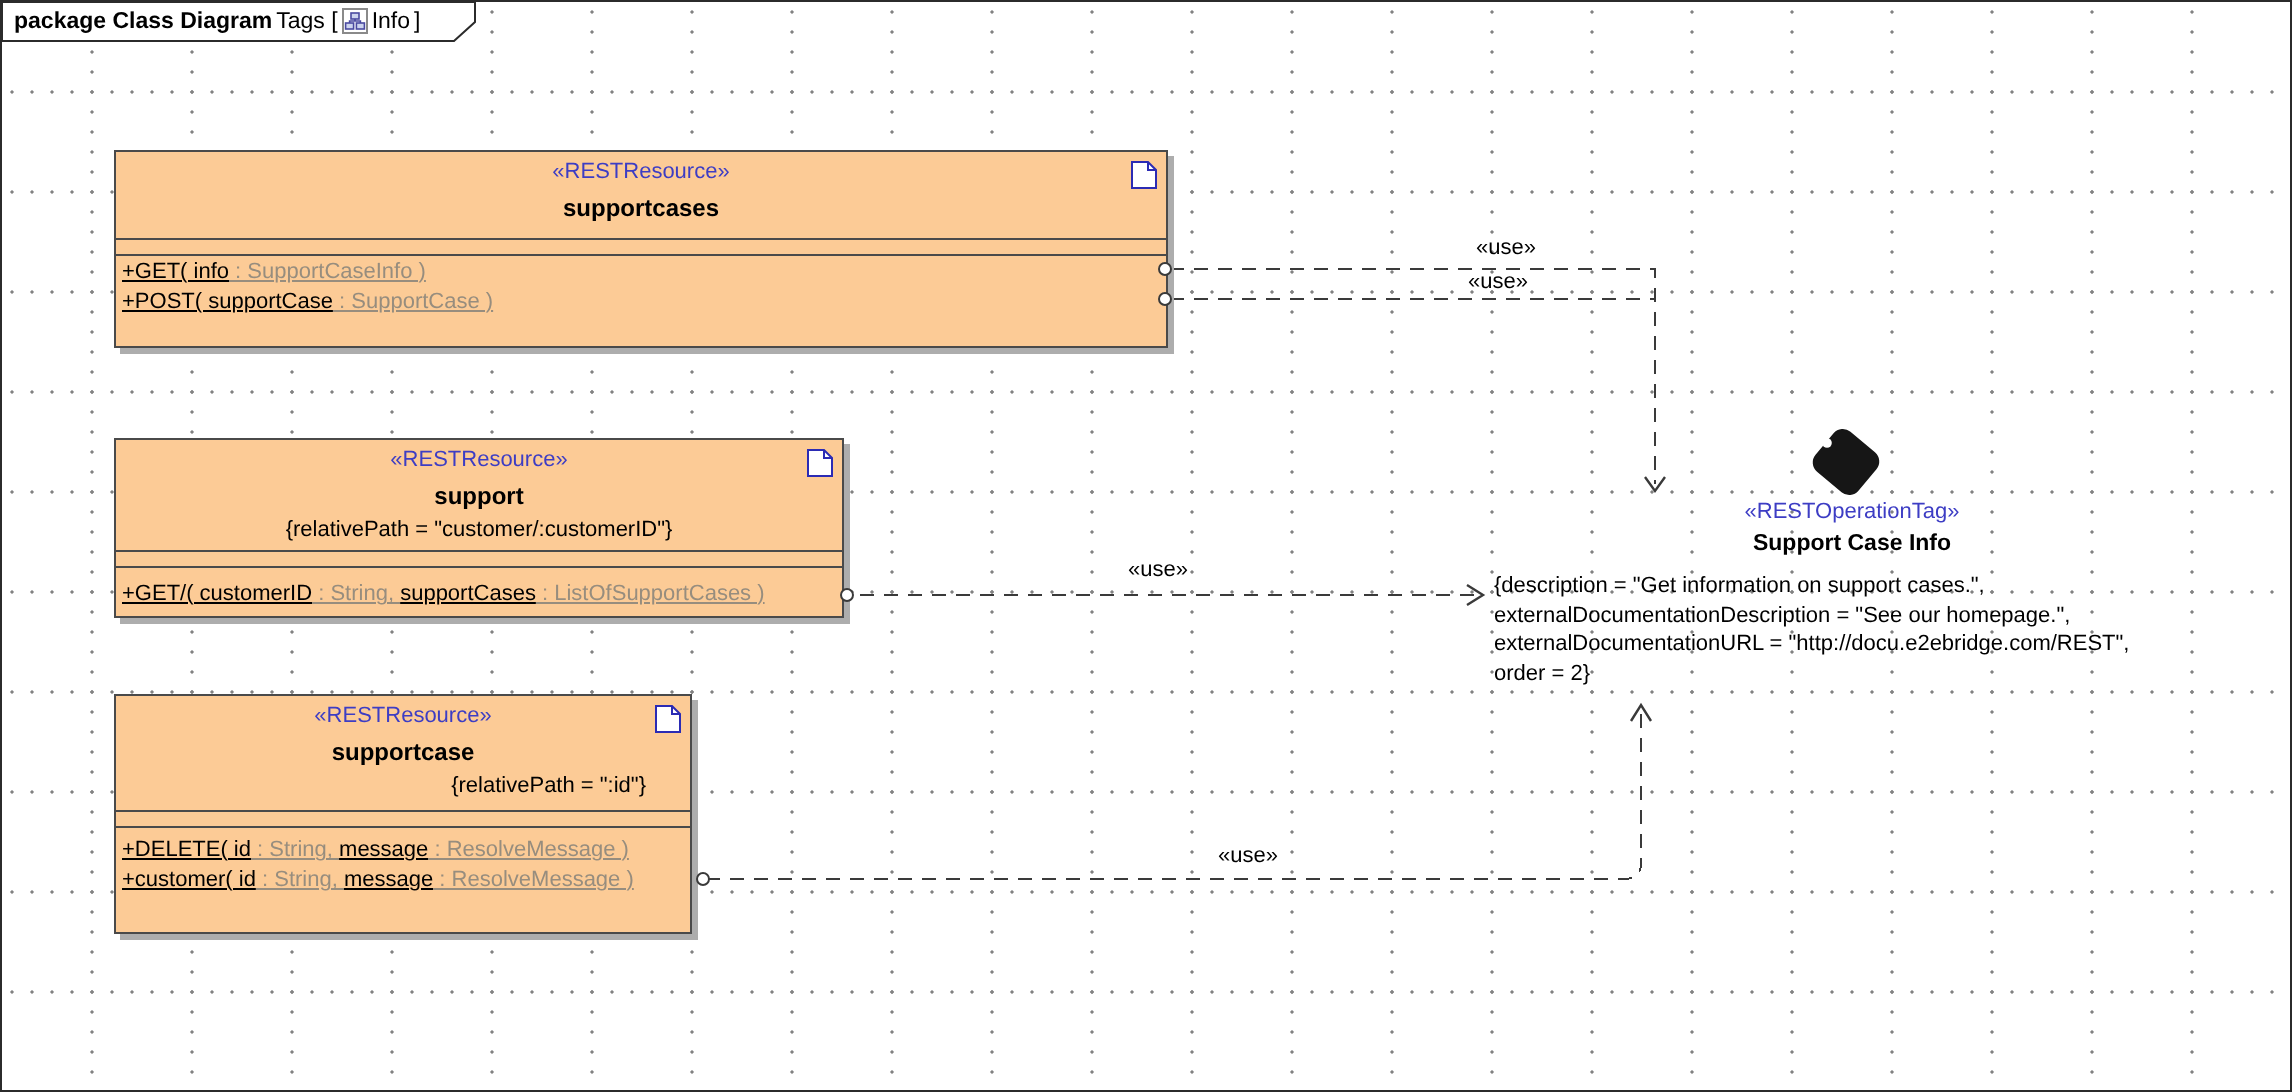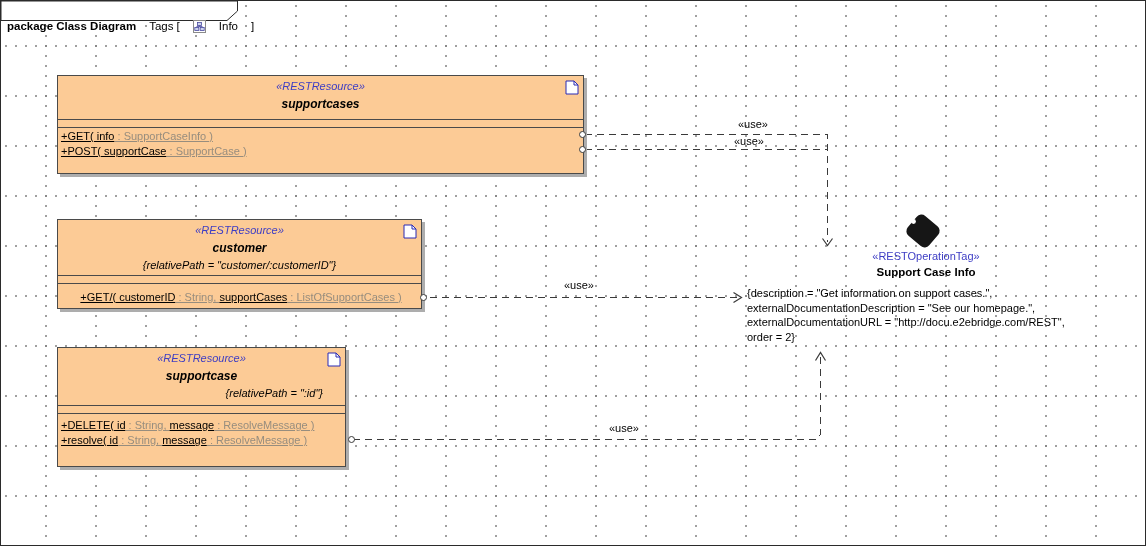--- a/index.html
+++ b/index.html
@@ -23,31 +23,31 @@
     background-position:0px 20px, 20px 0px;
   }
   svg.connectors{position:absolute;left:0;top:0;pointer-events:none;}
   .dash{stroke:var(--line-color);stroke-width:1;fill:none;stroke-dasharray:7 5;shape-rendering:crispEdges;}
   .arrow{stroke:var(--line-color);stroke-width:1.2;fill:none;}
 
   
   .frame-tab{position:absolute;left:0;top:0;width:240px;height:22px;}
   .frame-tab .tab-text{
     position:absolute;left:6px;top:3px;font-size:11.5px;color:#000;
-    display:flex;gap:13px;white-space:nowrap;margin-top:16px;
+    display:flex;align-items:center;gap:2px;white-space:nowrap;
   }
   .tab-bold{font-weight:bold;}
 
   
   .uml-class{
     position:absolute;box-sizing:border-box;background:var(--class-fill);
     border:1px solid var(--border-color);
     box-shadow:3px 3px 0 0 var(--shadow-color);
   }
-  .cls-header{box-sizing:border-box;overflow:hidden;font-style:italic;}
+  .cls-header{box-sizing:border-box;overflow:hidden;}
   .stereo{margin-top:4px;text-align:center;font-size:11px;color:var(--stereotype-color);line-height:13px;}
   .cname{margin-top:4px;text-align:center;font-size:12px;font-weight:bold;color:#000;line-height:14px;}
   .cconstraint{margin-top:4px;font-size:11px;color:#000;line-height:13px;}
   .constraint-center{text-align:center;}
   .constraint-right{text-align:right;padding-right:22px;}
   .attrs{box-sizing:border-box;height:9px;border-top:1px solid var(--border-color);border-bottom:1px solid var(--border-color);}
   .ops{box-sizing:border-box;padding:1px 0 0 3px;overflow:hidden;}
   .op{font-size:11px;line-height:15px;white-space:nowrap;}
   .op span{text-decoration:underline;text-decoration-thickness:1px;}
   .seg-name{color:#000;}
@@ -123,45 +123,45 @@
 
   <div class="uml-class" style="left:56px;top:218px;width:365px;height:90px;">
     <div class="doc-icon">
       <svg width="14" height="15" viewBox="0 0 14 15">
         <path d="M1 1 H9 L13 5 V14 H1 Z" fill="#fff" stroke="#2b2bb4"></path>
         <path d="M9 1 V5 H13" fill="none" stroke="#2b2bb4"></path>
       </svg>
     </div>
     <div class="cls-header" style="height:55px;">
       <div class="stereo">«RESTResource»</div>
-      <div class="cname">customer</div>
+      <div class="cname">support</div>
       <div class="cconstraint constraint-center">{relativePath = "customer/:customerID"}</div>
     </div>
     <div class="attrs"></div>
-    <div class="ops" style="padding-top:6px;text-align:center;">
+    <div class="ops" style="padding-top:6px;">
         <div class="op"><span class="seg-name">+GET/( customerID</span><span class="seg-type"> : String, </span><span class="seg-name">supportCases</span><span class="seg-type"> : ListOfSupportCases )</span></div>
       </div>
   </div>
 
   <div class="uml-class" style="left:56px;top:346px;width:289px;height:120px;">
     <div class="doc-icon">
       <svg width="14" height="15" viewBox="0 0 14 15">
         <path d="M1 1 H9 L13 5 V14 H1 Z" fill="#fff" stroke="#2b2bb4"></path>
         <path d="M9 1 V5 H13" fill="none" stroke="#2b2bb4"></path>
       </svg>
     </div>
     <div class="cls-header" style="height:57px;">
       <div class="stereo">«RESTResource»</div>
       <div class="cname">supportcase</div>
       <div class="cconstraint constraint-right">{relativePath = ":id"}</div>
     </div>
     <div class="attrs"></div>
     <div class="ops" style="padding-top:4px;">
         <div class="op"><span class="seg-name">+DELETE( id</span><span class="seg-type"> : String, </span><span class="seg-name">message</span><span class="seg-type"> : ResolveMessage )</span></div>
-        <div class="op"><span class="seg-name">+resolve( id</span><span class="seg-type"> : String, </span><span class="seg-name">message</span><span class="seg-type"> : ResolveMessage )</span></div>
+        <div class="op"><span class="seg-name">+customer( id</span><span class="seg-type"> : String, </span><span class="seg-name">message</span><span class="seg-type"> : ResolveMessage )</span></div>
       </div>
   </div>
 
   <div class="port" style="left:578px;top:130px;"></div>
   <div class="port" style="left:578px;top:145px;"></div>
   <div class="port" style="left:419px;top:293px;"></div>
   <div class="port" style="left:347px;top:435px;"></div>
 
   <div class="use-label" style="left:737px;top:117px;">«use»</div>
   <div class="use-label" style="left:733px;top:134px;">«use»</div>

